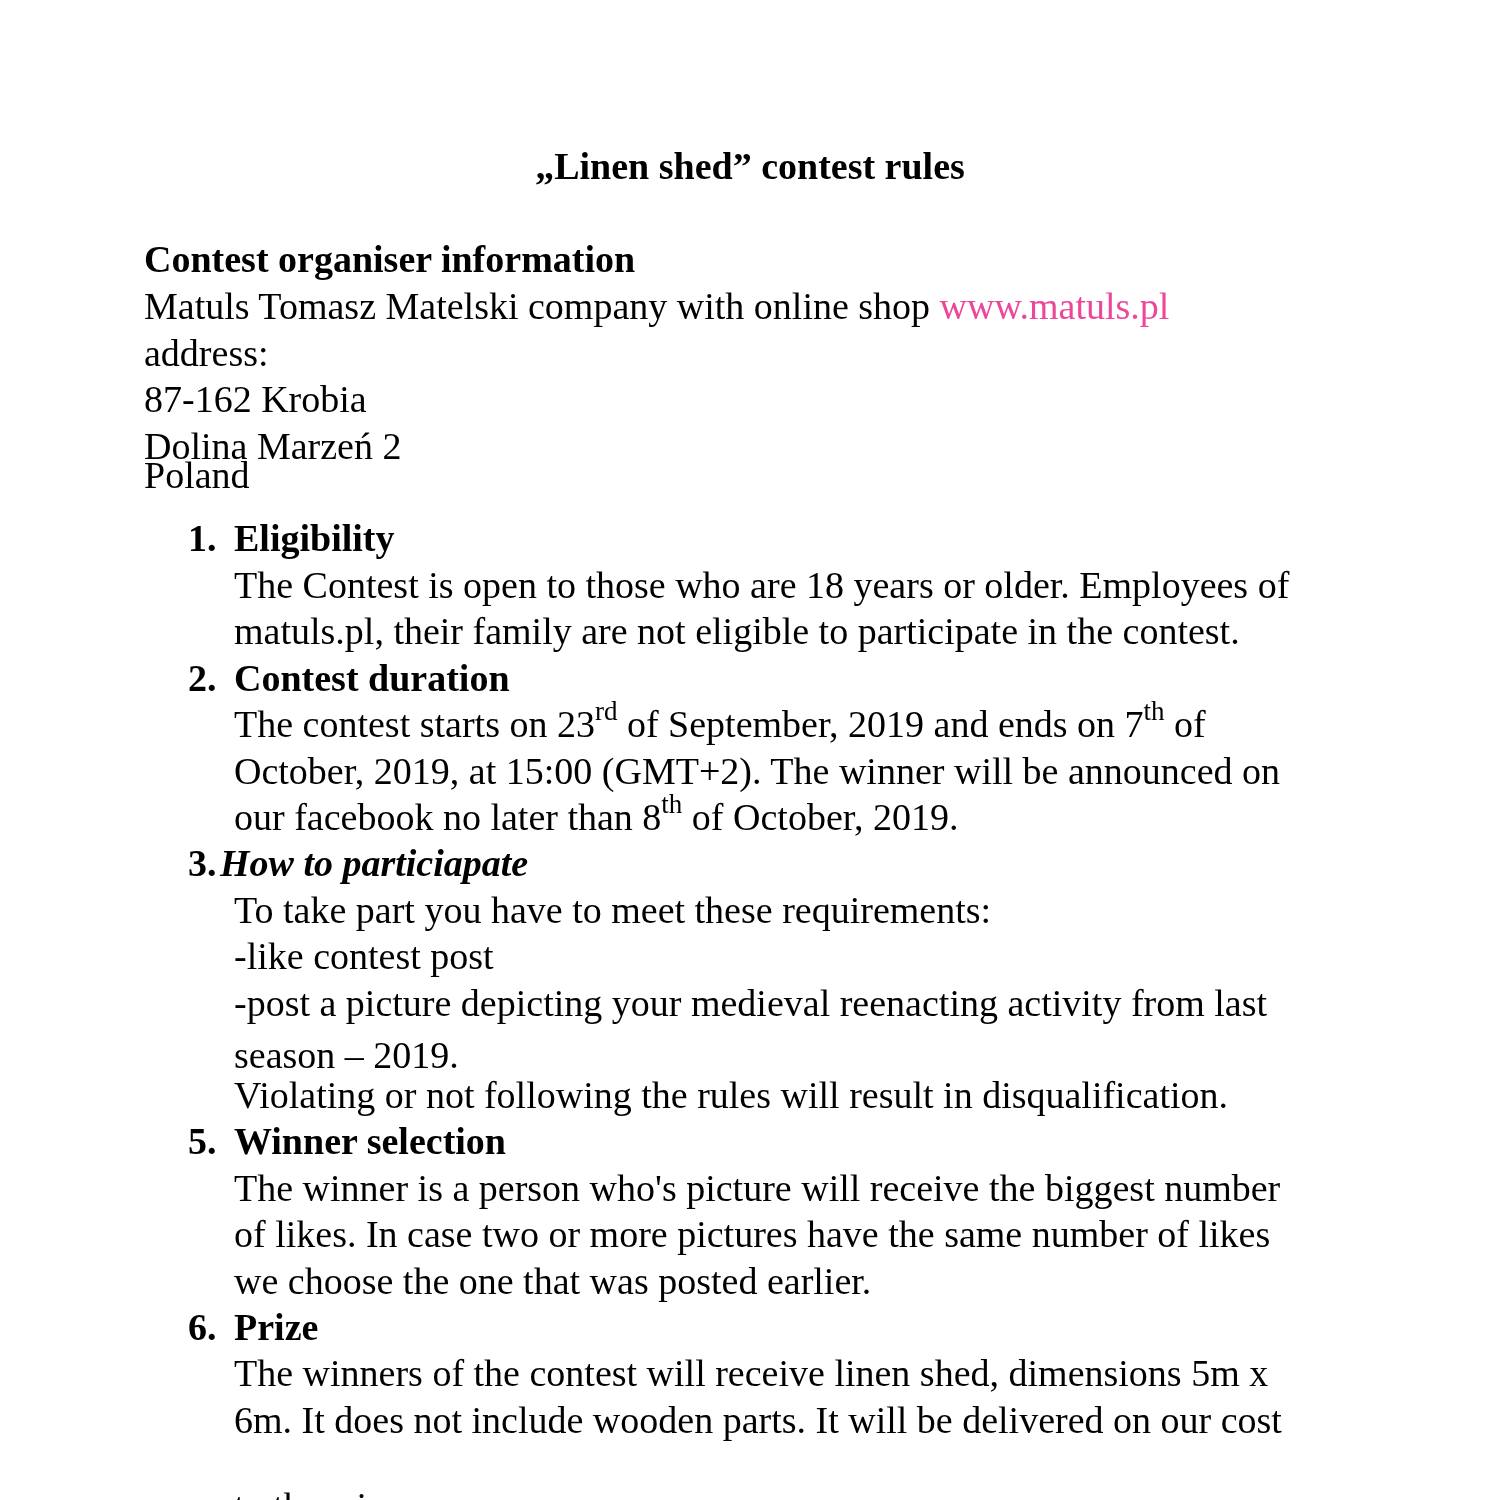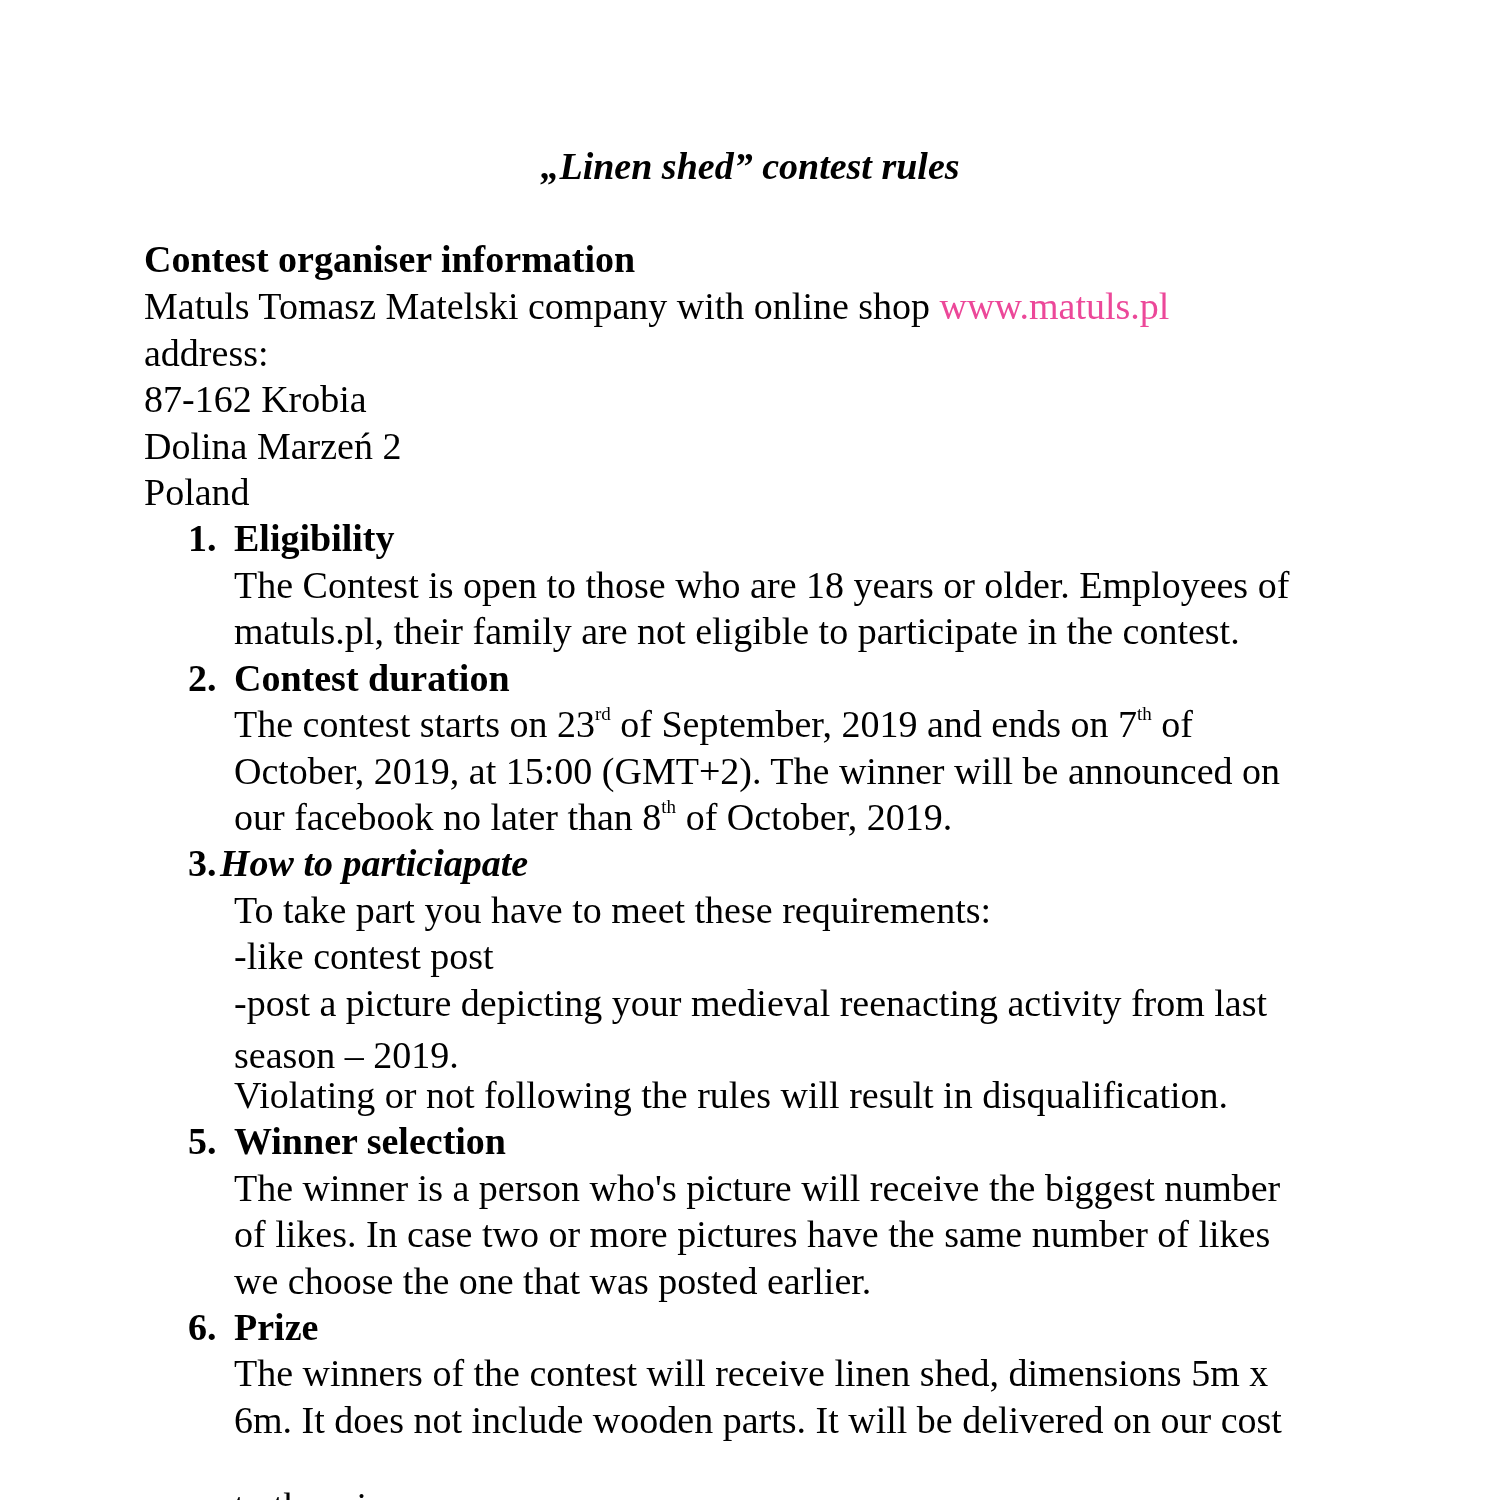--- a/index.html
+++ b/index.html
@@ -1,39 +1,39 @@
 <!DOCTYPE html>
 <html><head>
 <meta charset="utf-8">
 <style>
   html, body { margin: 0; padding: 0; background: #ffffff; }
   body { width: 1500px; height: 1500px; position: relative; overflow: hidden;
          font-family: "Liberation Serif", "DejaVu Serif", serif; color: #000; }
   .page { position: absolute; left: 0; top: 0; width: 1500px; height: 1500px; }
   .title { position: absolute; top: 142px; left: 0; width: 1500px; text-align: center;
-           font-weight: bold; font-size: 38px; line-height: 48px; font-style: italic; }
+           font-weight: bold; font-size: 38px; line-height: 48px; }
   .line { position: absolute; font-size: 38px; line-height: 46px; white-space: nowrap; }
   .bold { font-weight: bold; }
   .link { color: #ec4899; }
   .num { position: absolute; font-size: 38px; line-height: 46px; font-weight: bold; white-space: nowrap; }
-  sup { font-size: 19px; line-height: 0; vertical-align: 17px; }
+  sup { font-size: 27px; line-height: 0; vertical-align: 17px; }
 </style>
 </head>
 <body>
 
 <div class="page">
 
   <div class="title">„Linen shed” contest rules</div>
 
   <div class="line bold" style="left:144px; top:236px;">Contest organiser information</div>
   <div class="line" style="left:144px; top:283px;"><span>Matuls Tomasz Matelski company with online shop </span><span class="link">www.matuls.pl</span></div>
   <div class="line" style="left:144px; top:330px;">address:</div>
   <div class="line" style="left:144px; top:376px;">87-162 Krobia</div>
   <div class="line" style="left:144px; top:423px;">Dolina Marzeń 2</div>
-  <div class="line" style="left:144px; top:469px;">Poland</div>
+  <div class="line" style="left:144px; top:452px;">Poland</div>
 
   <div class="num" style="left:188px; top:515px;">1.</div>
   <div class="line bold" style="left:234px; top:515px;">Eligibility</div>
   <div class="line" style="left:234px; top:562px;">The Contest is open to those who are 18 years or older. Employees of</div>
   <div class="line" style="left:234px; top:608px;">matuls.pl, their family are not eligible to participate in the contest.</div>
 
   <div class="num" style="left:188px; top:655px;">2.</div>
   <div class="line bold" style="left:234px; top:655px;">Contest duration</div>
   <div class="line" style="left:234px; top:701px;"><span>The contest starts on 23</span><sup>rd</sup><span> of September, 2019 and ends on 7</span><sup>th</sup><span> of</span></div>
   <div class="line" style="left:234px; top:748px;">October, 2019, at 15:00 (GMT+2). The winner will be announced on</div>

